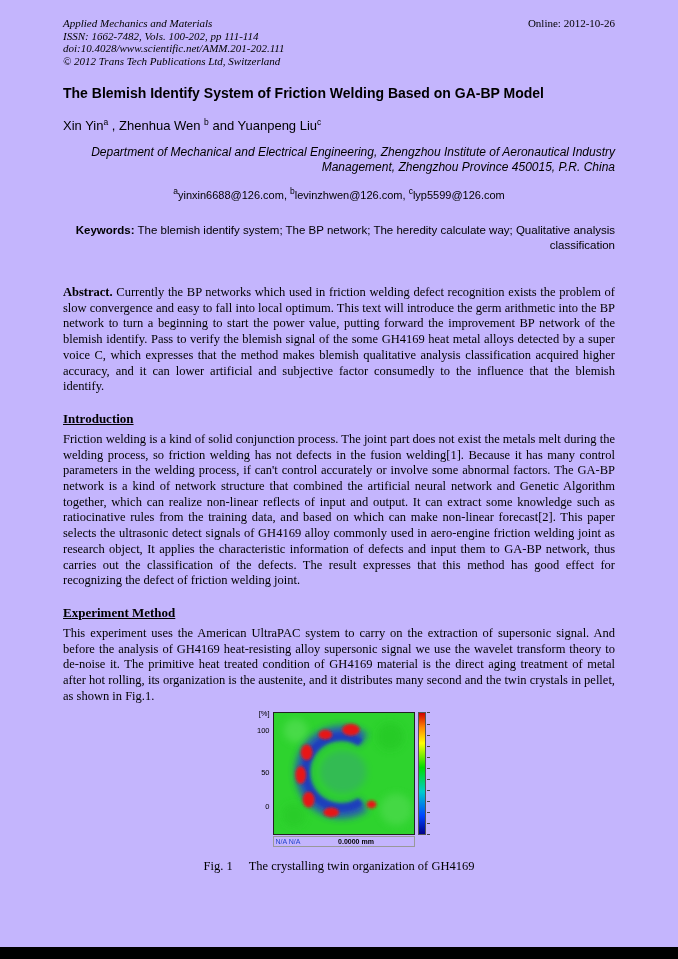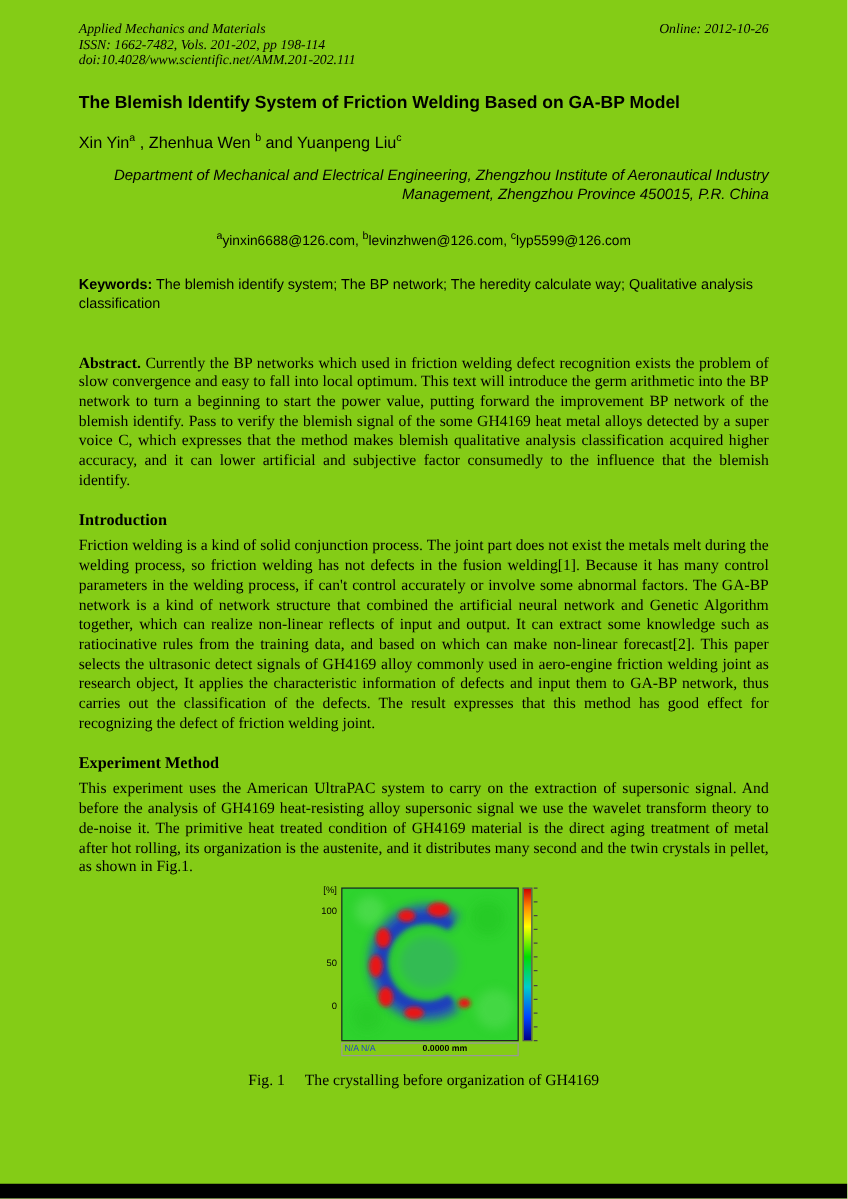--- a/index.html
+++ b/index.html
@@ -1,41 +1,41 @@
 <!DOCTYPE html>
 <html><head>
 <meta charset="utf-8">
 <style>
   * { margin:0; padding:0; box-sizing:border-box; }
   html,body { background:#ffffff; }
   .page {
     position:relative; width:678px; height:959px; margin:0 auto;
-    background:#84cc16; color:#000; overflow:hidden;
+    background:#c4b5fd; color:#000; overflow:hidden;
     font-family:"Liberation Serif", serif;
   }
   .content { padding:17px 63px 0 63px; position:relative; }
 
   
   .hdr-block { position:relative; }
   .hdr-line { font-style:italic; font-size:11px; line-height:12.5px; }
-  .online { position:absolute; top:0; right:0; font-style:italic; font-size:11px; }
+  .online { position:absolute; top:0; right:0; font-size:11px; }
 
   
   .title { margin-top:18px; text-align:left; font-family:"Liberation Sans", sans-serif; font-weight:bold; font-size:14px; line-height:17px; }
   .authors { margin-top:16px; text-align:left; font-family:"Liberation Sans", sans-serif; font-size:13px; }
   sup { font-size:8.5px; vertical-align:super; line-height:0; }
   .affil { margin-top:12px; text-align:right; font-family:"Liberation Sans", sans-serif; font-size:12px; line-height:15px;font-style:italic; }
-  .emails { margin-top:24px; text-align:center; font-family:"Liberation Sans", sans-serif; font-size:11px; }
-  .keywords { margin-top:22px; font-family:"Liberation Sans", sans-serif; font-size:11.5px; line-height:15px; text-align:left; }
+  .emails { margin-top:14px; text-align:center; font-family:"Liberation Sans", sans-serif; font-size:11px; }
+  .keywords { margin-top:22px; font-family:"Liberation Sans", sans-serif; font-size:11.5px; line-height:15px; text-align:right; }
   .keywords .kw-label { font-weight:bold; }
 
   
   .abstract { margin-top:32px; font-size:12.5px; line-height:15.7px; text-align:justify; }
   .abstract .ab-label { font-weight:bold; }
-  .sec-head { margin-top:16px; font-weight:bold; font-size:13px; }
+  .sec-head { margin-top:16px; font-weight:bold; font-size:13px;text-decoration:underline; }
   .sec-body { margin-top:5px; font-size:12.5px; line-height:15.7px; text-align:justify; }
 
   
   .fig-block { margin-top:8px; }
   .fig-row { display:flex; justify-content:center; align-items:flex-start; }
   .fig-yaxis { position:relative; width:24px; height:123px; font-family:"Liberation Sans", sans-serif; font-size:7.5px; }
   .fig-yaxis span { position:absolute; right:3px; }
   .y-unit { top:-3px; }
   .y-t0 { top:14px; }
   .y-t1 { top:56px; }
@@ -64,22 +64,23 @@
   .bottom-bar { position:absolute; left:0; right:0; bottom:0; height:12px; background:#000; }
 </style>
 </head>
 <body>
 
 <div class="page">
   <div class="content">
 
     <div class="hdr-block">
       <div class="hdr-line">Applied Mechanics and Materials</div>
-      <div class="hdr-line">ISSN: 1662-7482, Vols. 201-202, pp 198-114</div>
+      <div class="hdr-line">ISSN: 1662-7482, Vols. 100-202, pp 111-114</div>
       <div class="hdr-line">doi:10.4028/www.scientific.net/AMM.201-202.111</div>
+      <div class="hdr-line">© 2012 Trans Tech Publications Ltd, Switzerland</div>
       <div class="online">Online: 2012-10-26</div>
     </div>
 
     <h1 class="title">The Blemish Identify System of Friction Welding Based on GA-BP Model</h1>
 
     <div class="authors">
       <span>Xin Yin</span><sup>a</sup><span> , </span><span>Zhenhua Wen </span><sup>b</sup><span> and </span><span>Yuanpeng Liu</span><sup>c</sup>
     </div>
 
     <div class="affil">Department of Mechanical and Electrical Engineering, Zhengzhou Institute of Aeronautical Industry Management, Zhengzhou Province 450015, P.R. China</div>
@@ -167,20 +168,20 @@
               <i></i>
               <i></i>
               <i></i>
               <i></i>
           </div>
         </div>
 
       </div>
 
       <div class="fig-caption">
-        <span>Fig. 1</span><span class="cap-text">The crystalling before organization of GH4169</span>
+        <span>Fig. 1</span><span class="cap-text">The crystalling twin organization of GH4169</span>
       </div>
     </div>
 
   </div>
 
   <div class="bottom-bar"></div>
 </div>
 
 </body></html>

